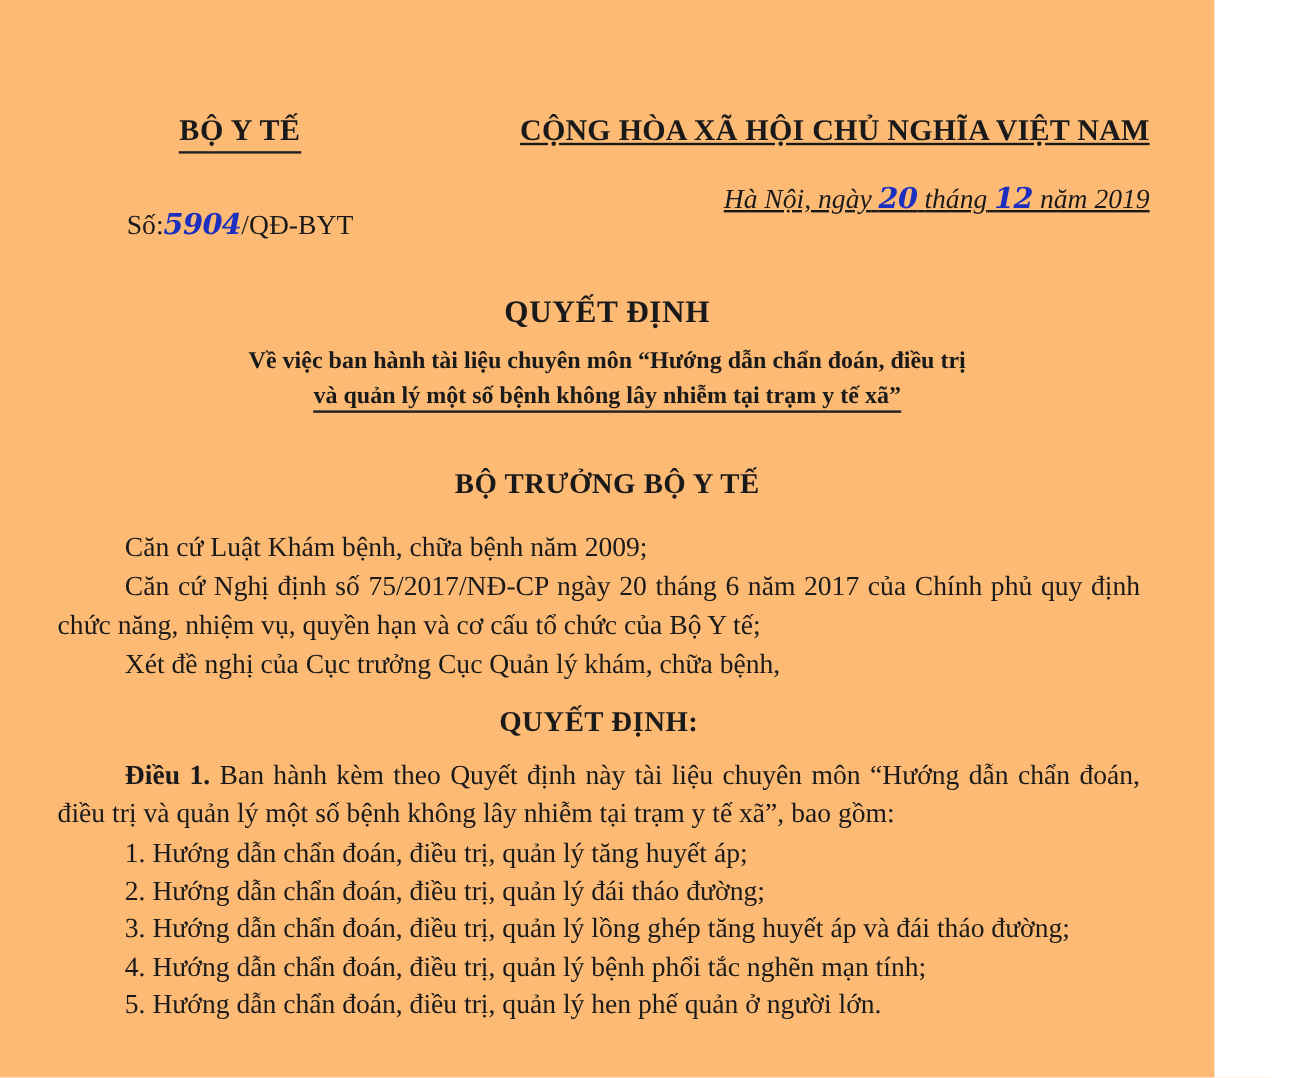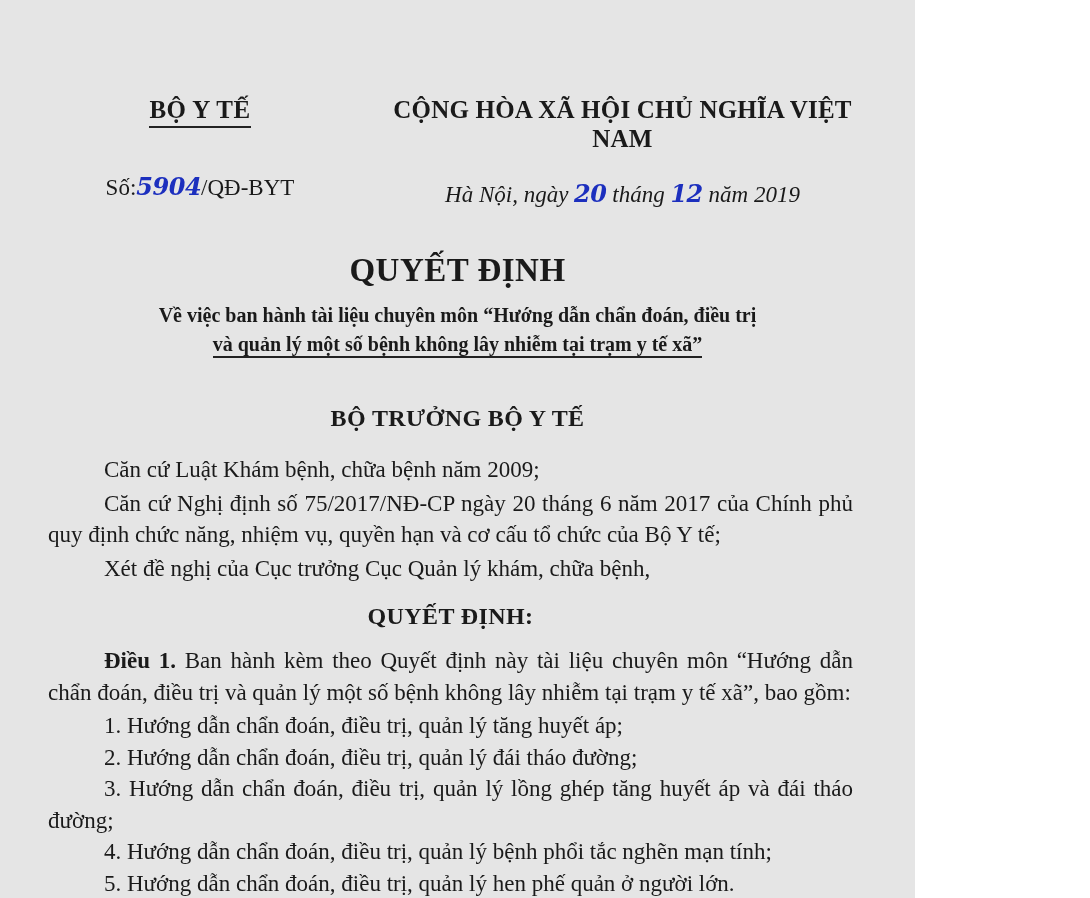--- a/index.html
+++ b/index.html
@@ -9,23 +9,23 @@
   }
   body {
     width: 1090px;
     height: 898px;
     font-family: "Liberation Serif", "DejaVu Serif", serif;
     color: #1a1a1a;
     overflow: hidden;
   }
   .page {
     position: relative;
-    width: 915px;
+    width: 1012px;
     height: 898px;
-    background: #e5e5e5;
+    background: #fdba74;
   }
 
   
   .header {
     display: flex;
     flex-direction: row;
     align-items: flex-start;
     padding-top: 96px;
   }
   .header-left {
@@ -52,22 +52,23 @@
     font-family: "DejaVu Serif", serif;
     color: #1c2fbe;
     font-style: italic;
     font-weight: bold;
     font-size: 24px;
     letter-spacing: -0.5px;
   }
 
   .header-right {
     flex: 1;
-    text-align: center;
-    padding-right: 40px;
+    text-align: right;
+    padding-right: 54px;
+    text-decoration: underline;
   }
   .country-name {
     font-size: 25px;
     font-weight: bold;
     letter-spacing: 0.2px;
     line-height: 1.15;
   }
   .motto {
     margin-top: 14px;
     font-size: 24px;
@@ -87,21 +88,21 @@
     font-style: italic;
   }
 
   
   .title-block {
     margin-top: 44px;
     text-align: center;
     padding: 0 90px;
   }
   .decision-word {
-    font-size: 33px;
+    font-size: 26px;
     font-weight: bold;
     letter-spacing: 0.5px;
   }
   .decision-sub {
     margin-top: 12px;
     font-size: 20px;
     font-weight: bold;
     line-height: 1.45;
   }
   .decision-sub .underline-part {

